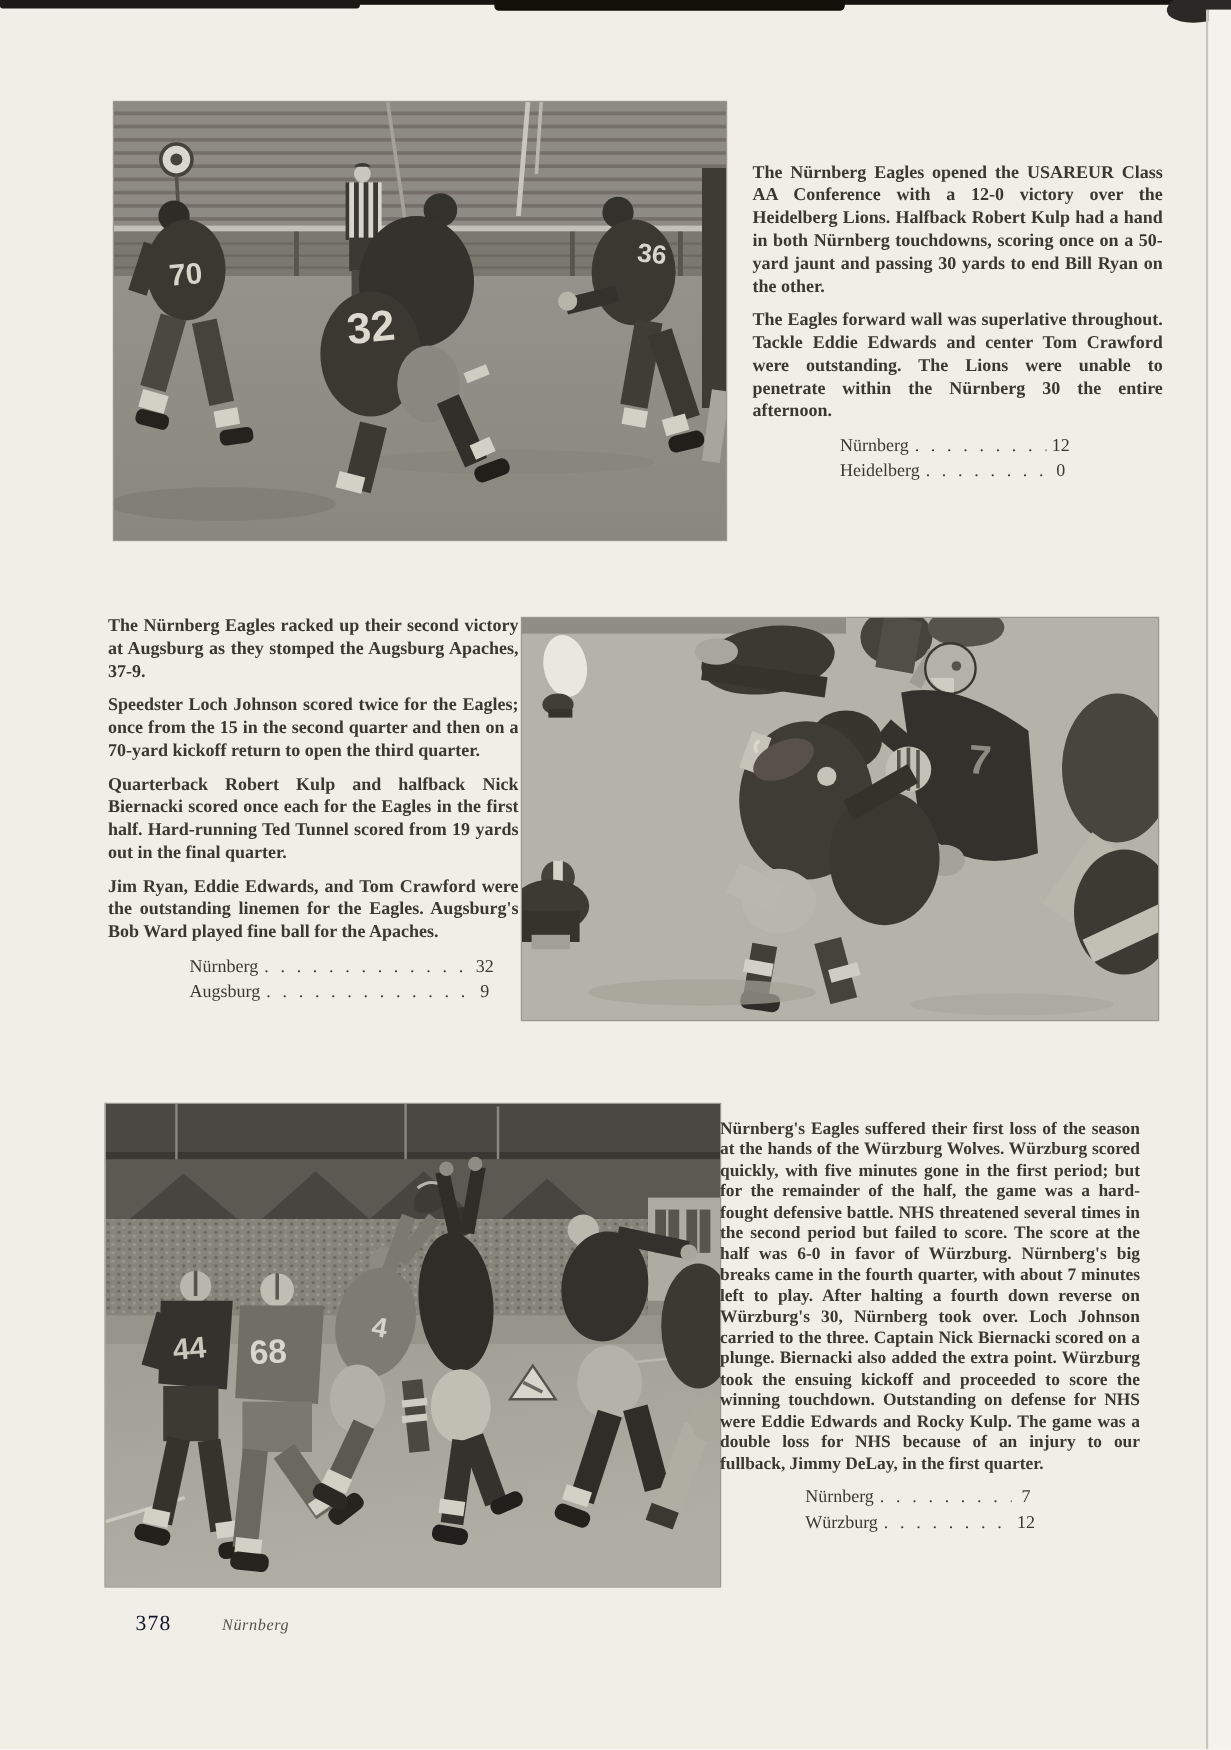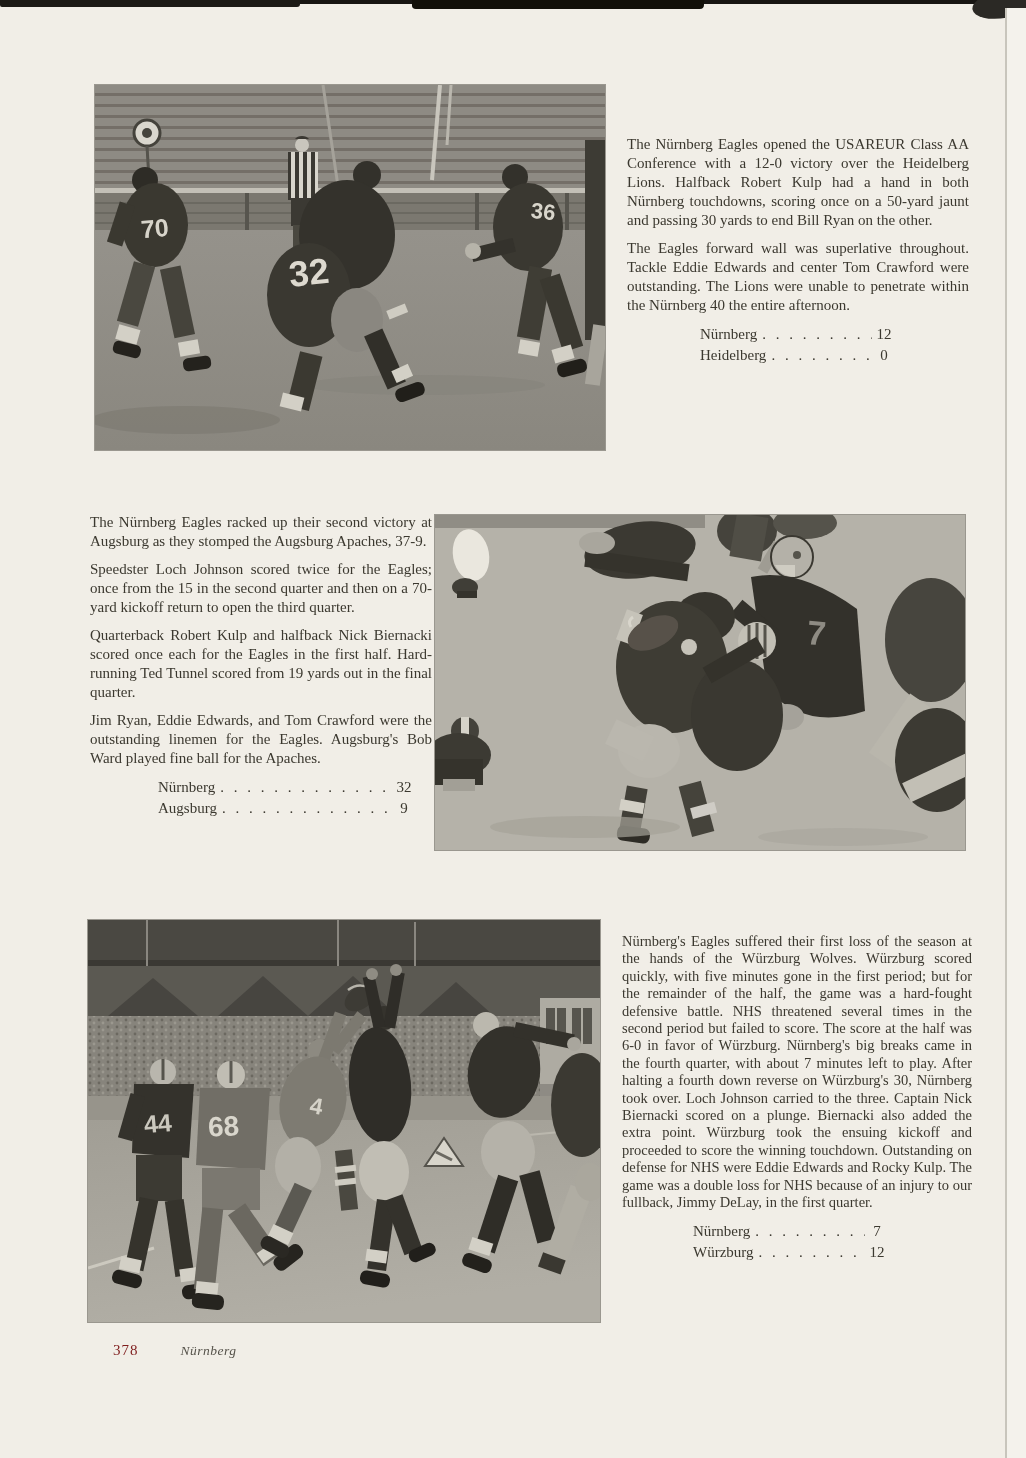--- a/index.html
+++ b/index.html
@@ -12,35 +12,35 @@
   .topbar-left { position:absolute; left:0; top:0; width:300px; height:7px; background:#1c1a16; border-radius:0 0 3px 2px; }
   .topbar-mid { position:absolute; left:412px; top:0; width:292px; height:9px; background:#121009; border-radius:0 0 4px 4px; transform:skewX(-2deg); }
   .corner-blob { position:absolute; left:972px; top:-10px; width:64px; height:28px; background:#2b2925; border-radius:50%; transform:rotate(-10deg); }
   .edge-line { position:absolute; left:1005px; top:8px; width:2px; height:1450px; background:#c8c5bc; }
   .edge-strip { position:absolute; left:1007px; top:8px; width:19px; height:1450px; background:#f4f2ec; }
 
   .photo { position:absolute; outline:1px solid #9a978f; background:#8e8b84; }
   .photo svg { display:block; }
 
   .article { position:absolute; color:#3b382f; }
-  .article p { margin:0 0 9px 0; text-align:justify; }
+  .article p { margin:0 0 9px 0; text-align:justify;font-weight:bold; }
   .a1 p, .a2 p { font-size:15px; line-height:19px; }
   .a3 p { font-size:14.5px; line-height:17.4px; }
 
   .scoreblock { margin-top:2px; }
   .score-row { display:flex; align-items:baseline; font-size:15px; line-height:21px; color:#3b382f; }
   .score-row .team { white-space:nowrap; }
   .score-row .dots { flex:1; overflow:hidden; white-space:nowrap; padding:0 5px; letter-spacing:3px; }
   .score-row .pts { text-align:center; min-width:24px; white-space:nowrap; }
   .a1 .scoreblock { margin-left:73px; width:196px; }
   .a2 .scoreblock { margin-left:68px; width:258px; }
   .a3 .scoreblock { margin-left:71px; width:196px; }
 
   .footer { position:absolute; left:113px; top:1342px; display:flex; align-items:baseline; }
-  .folio { font-size:15px; color:#7f1d1d; letter-spacing:1px; }
+  .folio { font-size:18px; color:#0f172a; letter-spacing:1px; }
   .running-head { font-style:italic; font-size:13.5px; color:#55524a; margin-left:42px; letter-spacing:0.5px; }
 
   .num { font-family:"Liberation Sans", sans-serif; font-weight:bold; }
 </style>
 </head>
 <body>
 
 <div id="page">
 
   <div class="topbar"></div>
@@ -148,21 +148,21 @@
 
       <g>
         <rect x="490" y="55" width="20" height="200" fill="#3d3b34"></rect>
         <rect x="494" y="240" width="15" height="60" fill="#a8a59c" transform="rotate(8 501 270)"></rect>
       </g>
     </svg>
   </div>
 
   <div class="article a1" style="left:627px; top:135px; width:342px;">
     <p>The Nürnberg Eagles opened the USAREUR Class AA Conference with a 12-0 victory over the Heidelberg Lions. Halfback Robert Kulp had a hand in both Nürnberg touchdowns, scoring once on a 50-yard jaunt and passing 30 yards to end Bill Ryan on the other.</p>
-    <p>The Eagles forward wall was superlative throughout. Tackle Eddie Edwards and center Tom Crawford were outstanding. The Lions were unable to penetrate within the Nürnberg 40 the entire afternoon.</p>
+    <p>The Eagles forward wall was superlative throughout. Tackle Eddie Edwards and center Tom Crawford were outstanding. The Lions were unable to penetrate within the Nürnberg 30 the entire afternoon.</p>
     <div class="scoreblock">
       <div class="score-row">
         <span class="team">Nürnberg</span>
         <span class="dots">. . . . . . . . . . . .</span>
         <span class="pts">12</span>
       </div>
       <div class="score-row">
         <span class="team">Heidelberg</span>
         <span class="dots">. . . . . . . . . . .</span>
         <span class="pts">0</span>
@@ -389,21 +389,21 @@
 
       <g>
         <ellipse cx="494" cy="185" rx="31" ry="52" fill="#3b3932"></ellipse>
         <rect x="468" y="266" width="23" height="82" fill="#b0ada3" transform="rotate(20 479 307)"></rect>
         <rect x="452" y="336" width="24" height="15" fill="#3a3831" transform="rotate(20 464 343)"></rect>
         <ellipse cx="502" cy="262" rx="15" ry="19" fill="#aaa79d"></ellipse>
       </g>
     </svg>
   </div>
 
-  <div class="article a3" style="left:622px; top:933px; width:350px;">
+  <div class="article a3" style="left:600px; top:933px; width:350px;">
     <p>Nürnberg's Eagles suffered their first loss of the season at the hands of the Würzburg Wolves. Würzburg scored quickly, with five minutes gone in the first period; but for the remainder of the half, the game was a hard-fought defensive battle. NHS threatened several times in the second period but failed to score. The score at the half was 6-0 in favor of Würzburg. Nürnberg's big breaks came in the fourth quarter, with about 7 minutes left to play. After halting a fourth down reverse on Würzburg's 30, Nürnberg took over. Loch Johnson carried to the three. Captain Nick Biernacki scored on a plunge. Biernacki also added the extra point. Würzburg took the ensuing kickoff and proceeded to score the winning touchdown. Outstanding on defense for NHS were Eddie Edwards and Rocky Kulp. The game was a double loss for NHS because of an injury to our fullback, Jimmy DeLay, in the first quarter.</p>
     <div class="scoreblock">
       <div class="score-row">
         <span class="team">Nürnberg</span>
         <span class="dots">. . . . . . . . . . . .</span>
         <span class="pts">7</span>
       </div>
       <div class="score-row">
         <span class="team">Würzburg</span>
         <span class="dots">. . . . . . . . . . . .</span>

